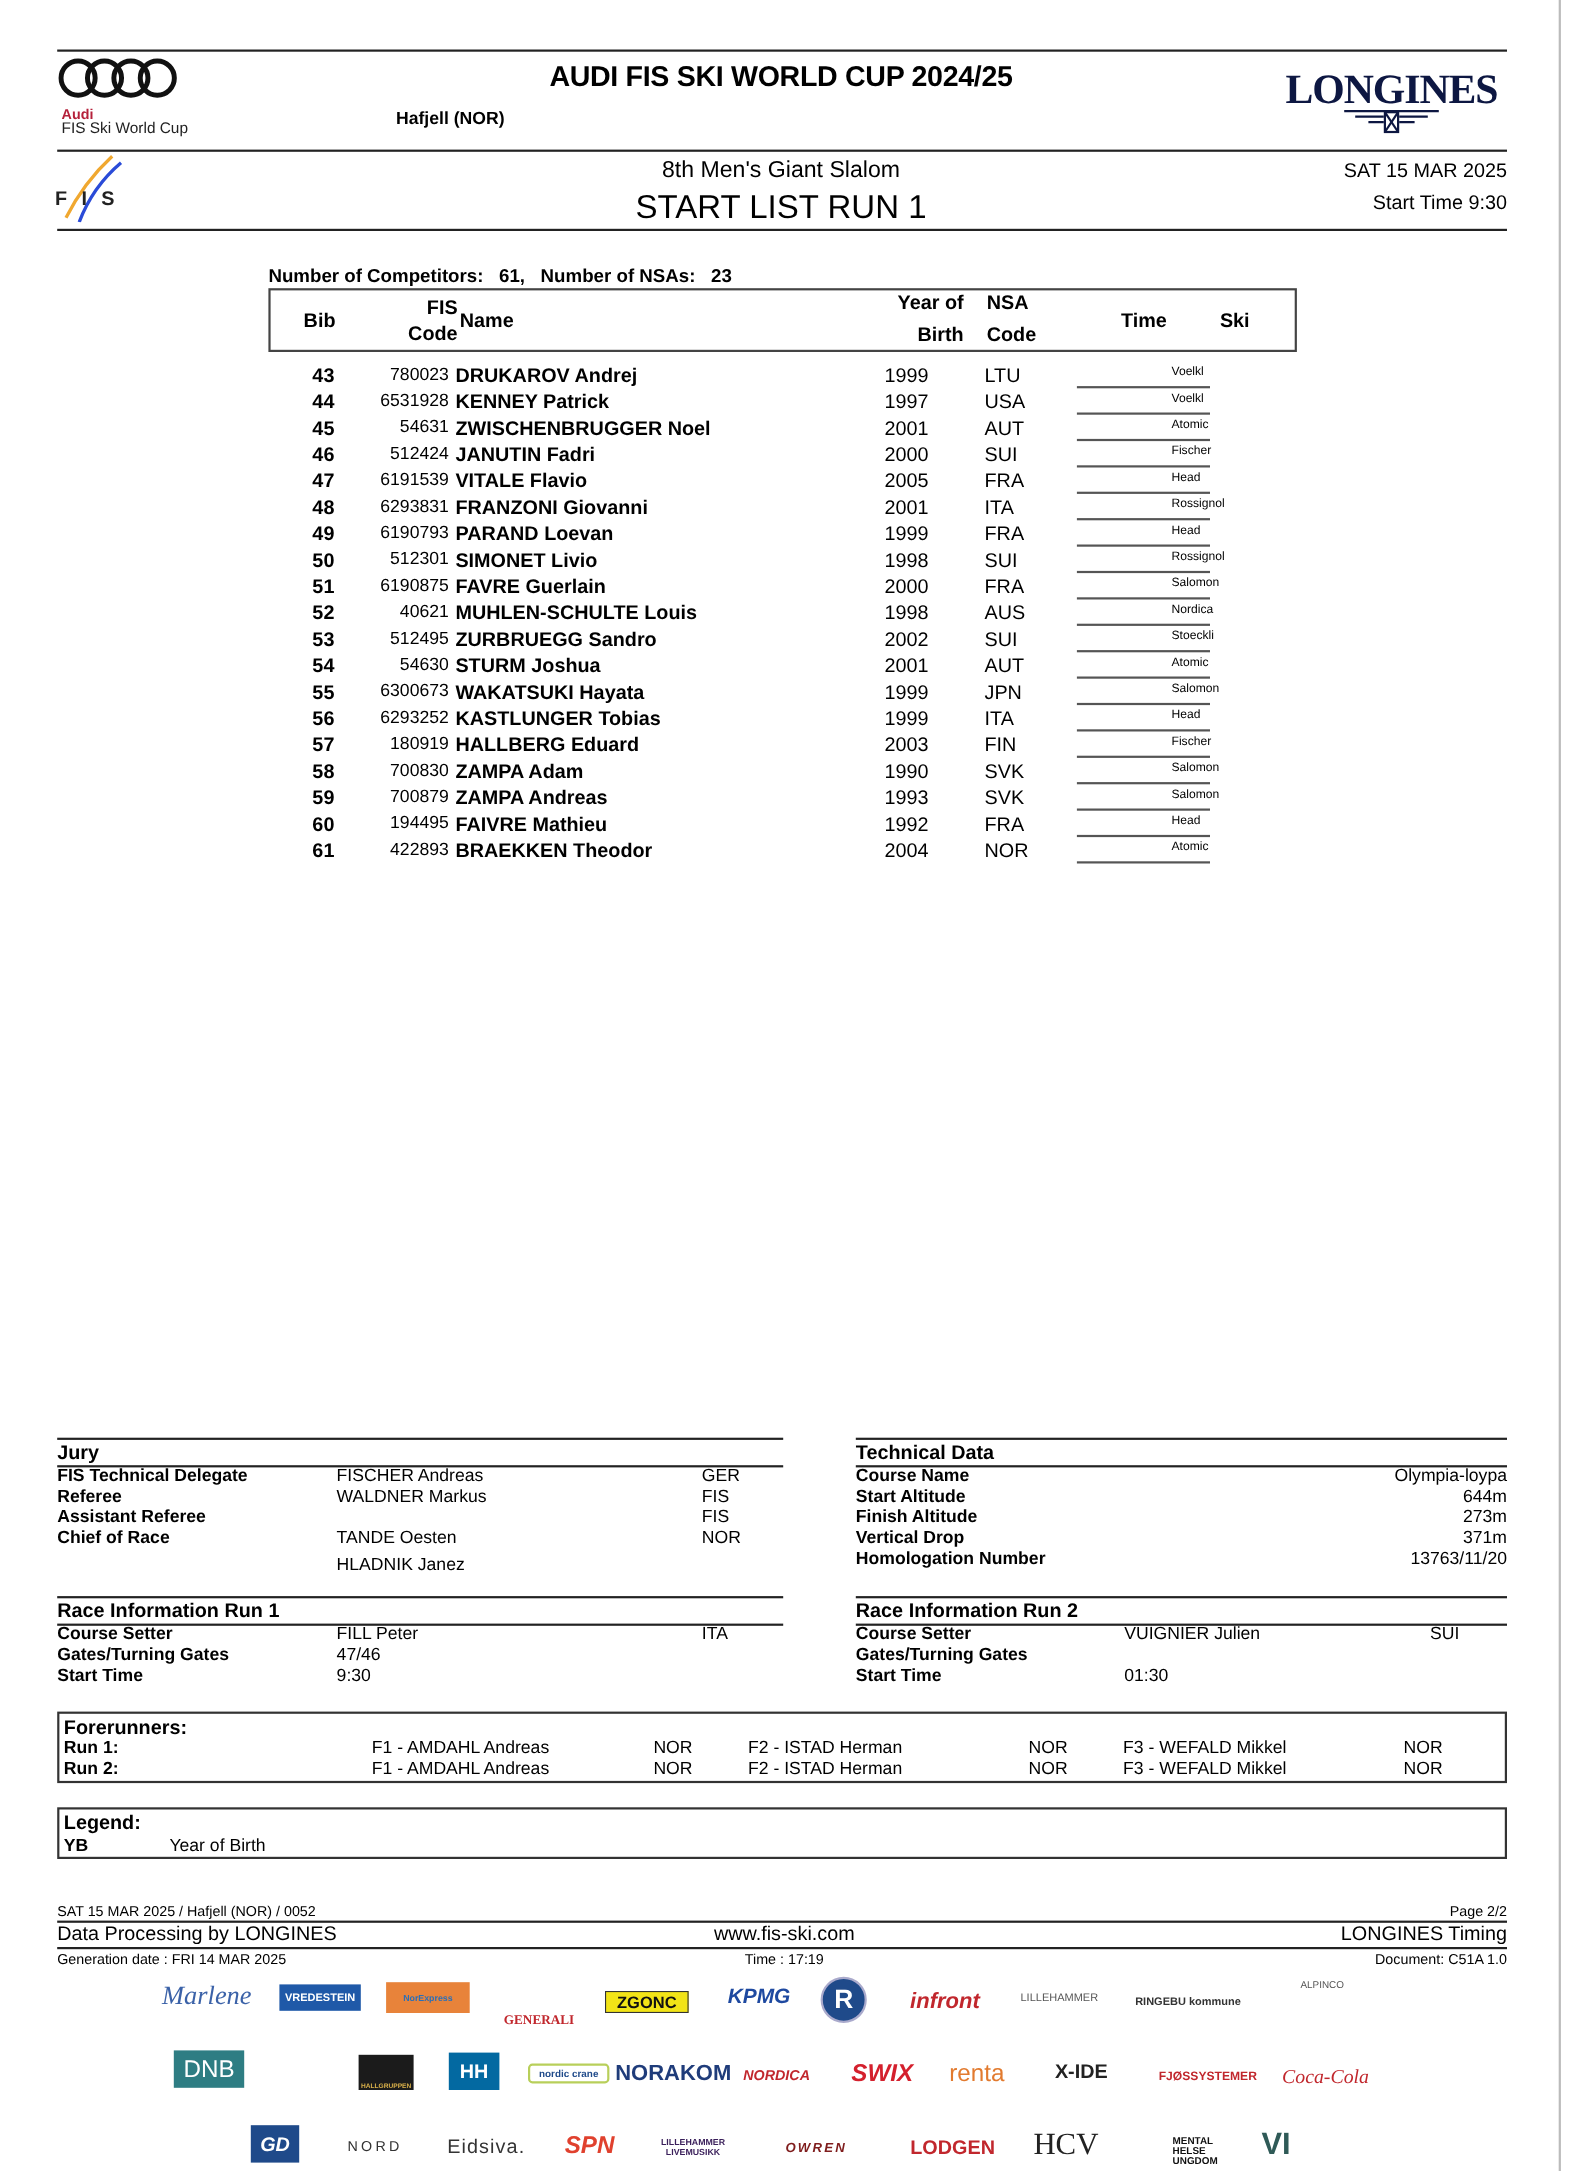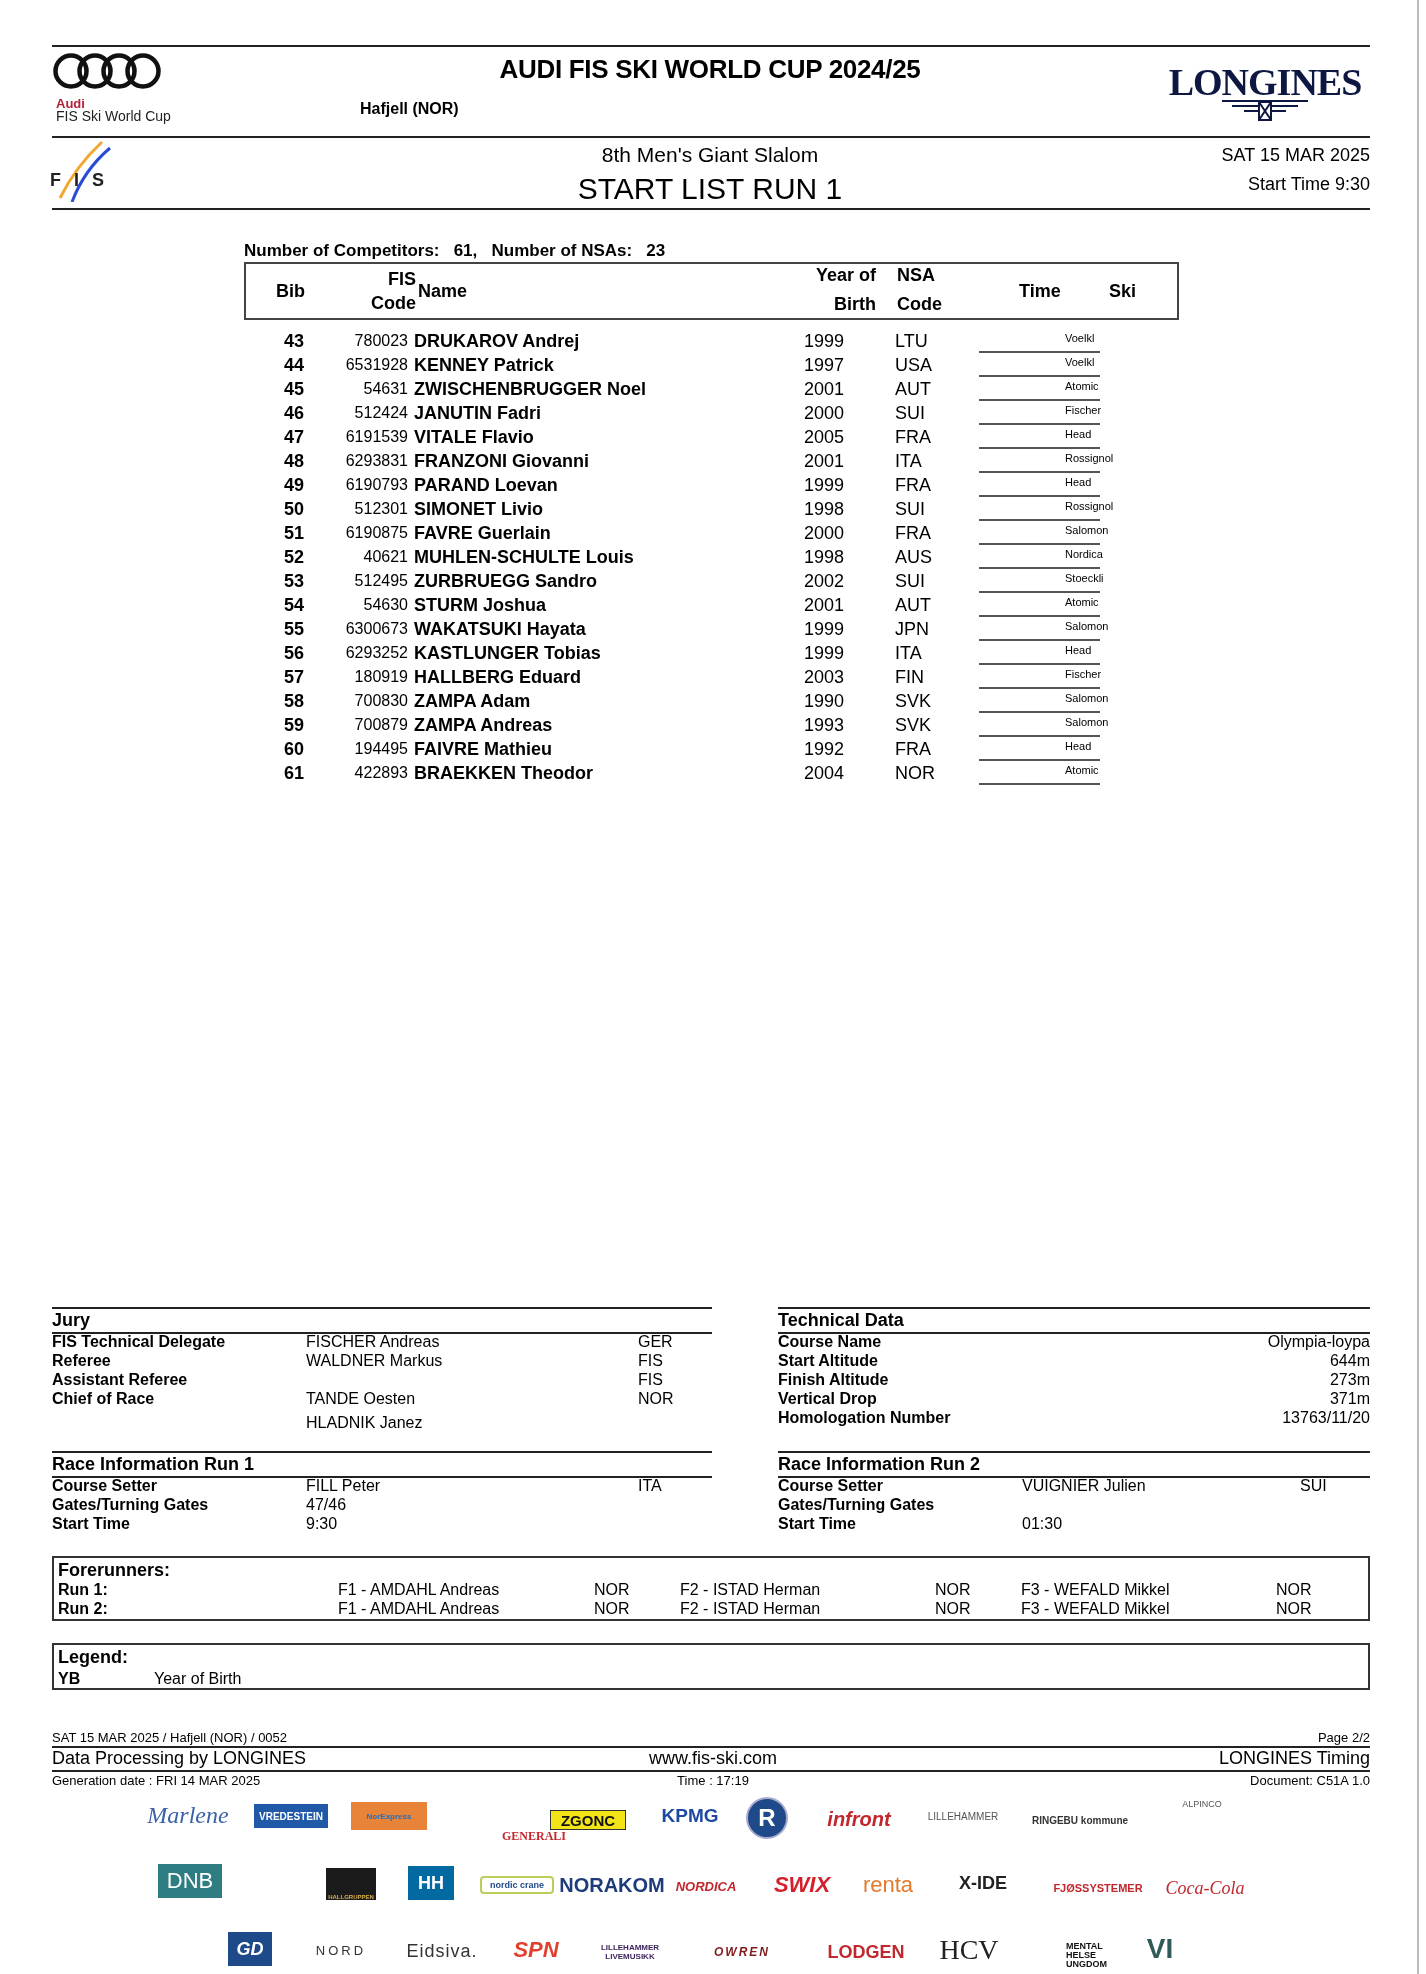--- a/index.html
+++ b/index.html
@@ -374,23 +374,23 @@
 <div class="hline" style="left:52px;top:1770px;width:1318px;"></div>
 <div class="foot-s" style="left:52px;top:1773px;">Generation date : FRI 14 MAR 2025</div>
 <div class="foot-s" style="left:0;width:1426px;text-align:center;top:1773px;">Time : 17:19</div>
 <div class="foot-s" style="right:56px;top:1773px;">Document: C51A 1.0</div>
 
 <div>
 
   <div class="sponsor" style="left:148px;top:1795px;width:80px;height:40px;font-family:'Liberation Serif',serif;font-style:italic;font-size:24px;color:#3b62a8;font-weight:normal;">Marlene</div>
   <div class="sponsor" style="left:254px;top:1804px;width:74px;height:24px;background:#1f59a8;color:#fff;font-size:10px;">VREDESTEIN</div>
   <div class="sponsor" style="left:351px;top:1802px;width:76px;height:28px;background:#e8833a;color:#2a6fb8;font-size:8px;">NorExpress</div>
-  <div class="sponsor" style="left:458px;top:1790px;width:64px;height:54px;color:#c1272d;font-family:'Liberation Serif',serif;font-size:12px;align-items:flex-end;margin-left:44px;">GENERALI</div>
+  <div class="sponsor" style="left:458px;top:1790px;width:64px;height:54px;color:#c1272d;font-family:'Liberation Serif',serif;font-size:12px;align-items:flex-end;">GENERALI</div>
   <div class="sponsor" style="left:550px;top:1810px;width:76px;height:20px;background:#f2e417;color:#111;font-size:15px;border:1px solid #333;">ZGONC</div>
-  <div class="sponsor" style="left:657px;top:1800px;width:66px;height:32px;color:#1e49a0;font-size:19px;">KPMG</div>
+  <div class="sponsor" style="left:657px;top:1800px;width:66px;height:32px;color:#1e49a0;font-style:italic;font-size:19px;">KPMG</div>
   <div class="sponsor" style="left:746px;top:1797px;width:42px;height:42px;border-radius:50%;background:#1f4a8a;color:#fff;font-size:24px;border:2px solid #aac;">R</div>
   <div class="sponsor" style="left:824px;top:1806px;width:70px;height:26px;color:#c1272d;font-size:20px;font-style:italic;">infront</div>
   <div class="sponsor" style="left:918px;top:1804px;width:90px;height:24px;color:#555;font-size:10px;font-weight:normal;">LILLEHAMMER</div>
   <div class="sponsor" style="left:1040px;top:1805px;width:80px;height:30px;color:#333;font-size:10px;">RINGEBU kommune</div>
   <div class="sponsor" style="left:1180px;top:1796px;width:44px;height:16px;color:#555;font-size:9px;font-weight:normal;">ALPINCO</div>
 
   <div class="sponsor" style="left:158px;top:1864px;width:64px;height:34px;background:#2e7d83;color:#fff;font-size:22px;font-weight:normal;">DNB</div>
   <div class="sponsor" style="left:254px;top:1862px;width:44px;height:40px;color:#1aa2d8;font-size:0;">Telenor</div>
   <div class="sponsor" style="left:326px;top:1868px;width:50px;height:32px;background:#1b1b1b;color:#d9b04a;font-size:6px;align-items:flex-end;">HALLGRUPPEN</div>
   <div class="sponsor" style="left:408px;top:1866px;width:46px;height:34px;background:#0369a1;color:#fff;font-size:18px;">HH</div>

